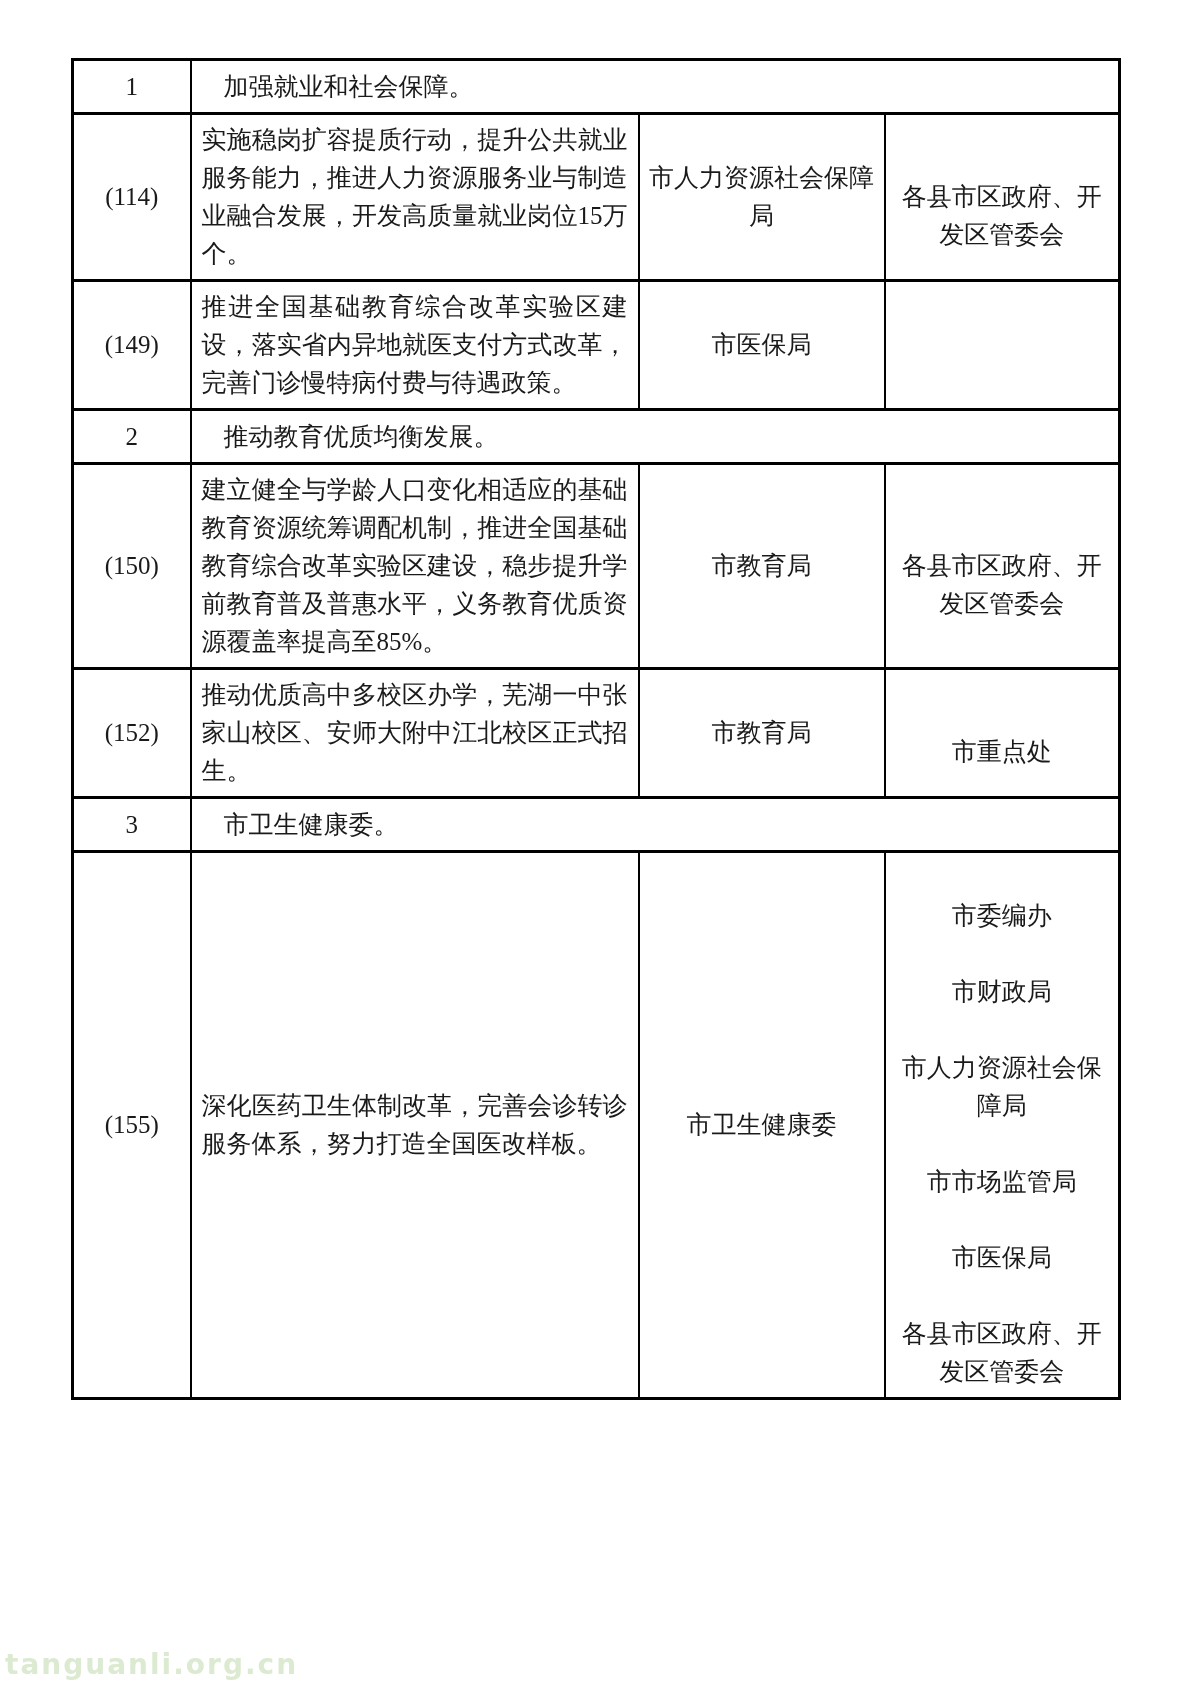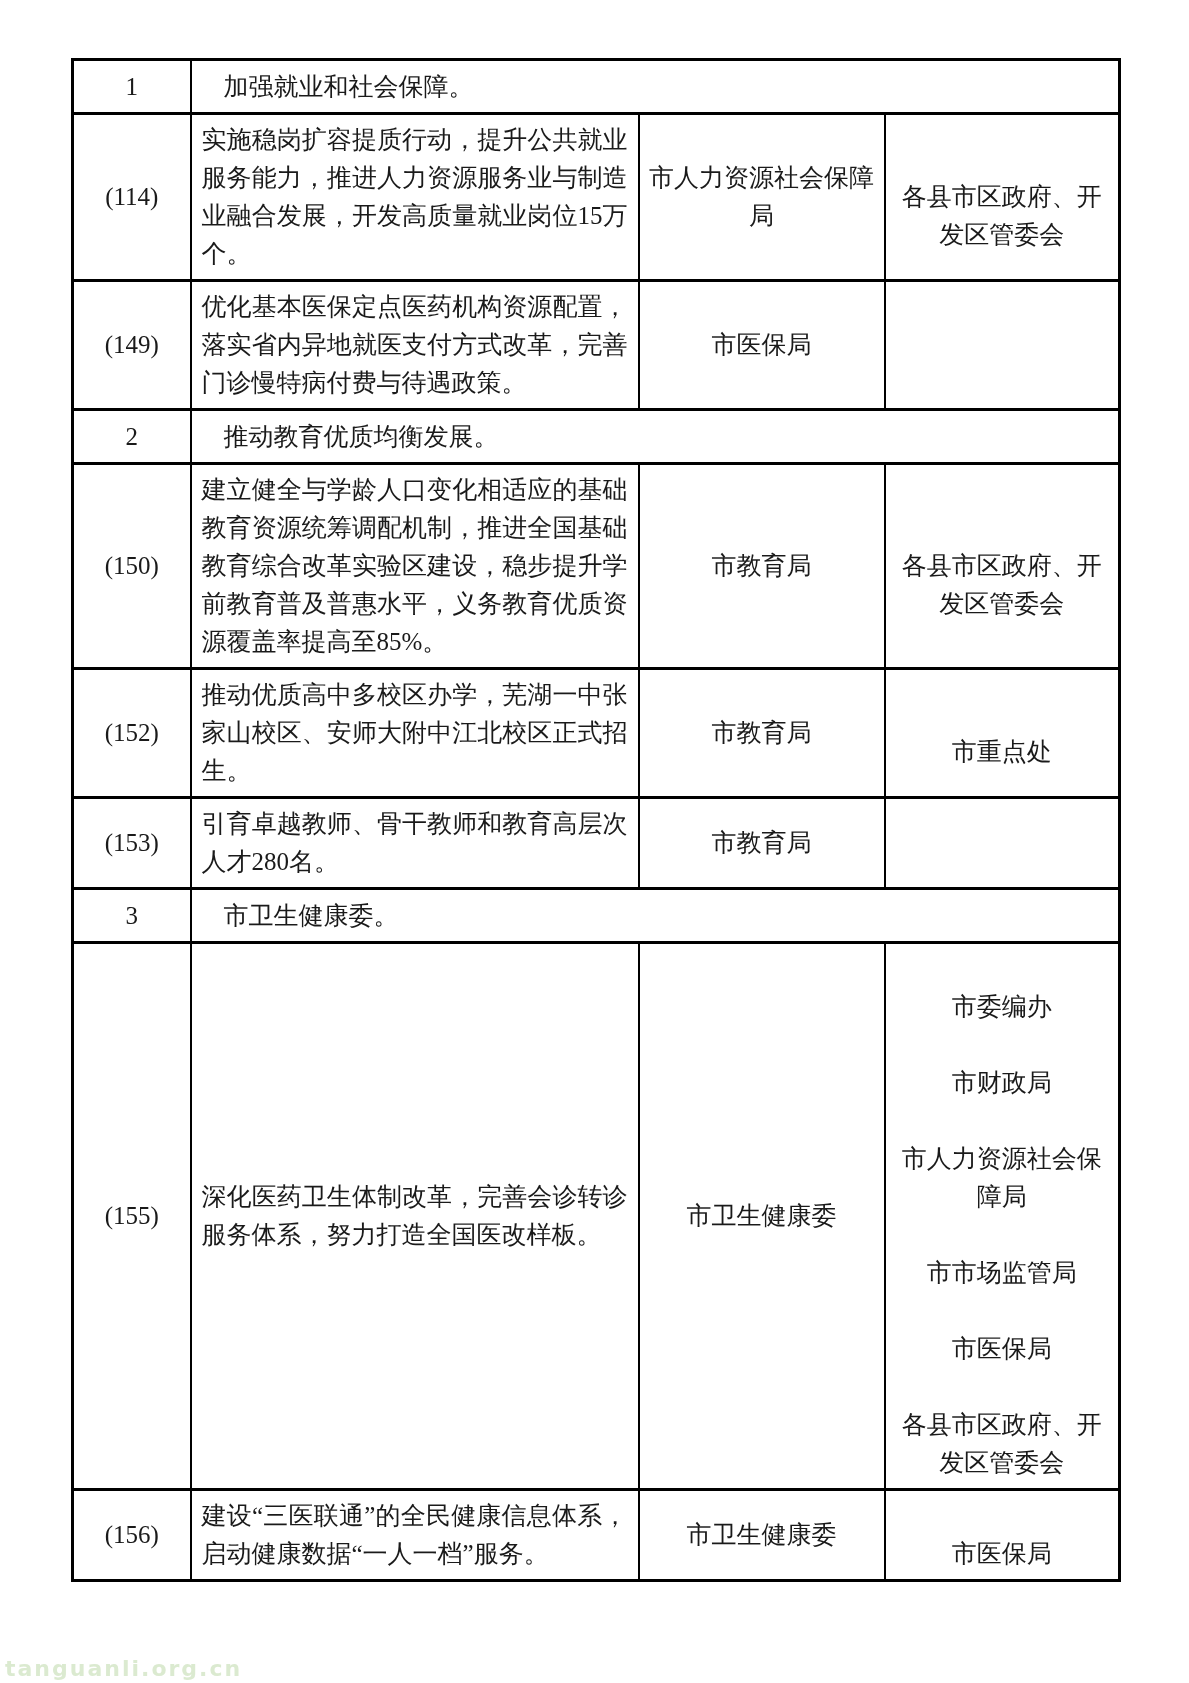--- a/index.html
+++ b/index.html
@@ -57,21 +57,21 @@
     text-align:center;
     margin-top:38px;
   }
   tr.group-row{height:54px;}
   #watermark{
     position:absolute;
     left:5px;
     bottom:2px;
     font-family:"DejaVu Sans","Liberation Sans",sans-serif;
     font-weight:bold;
-    font-size:22px;
+    font-size:28px;
     letter-spacing:2px;
   }
 </style>
 </head>
 <body>
 
 <div id="page" style="background: rgb(255, 255, 255); color: rgb(26, 26, 26);">
   <table class="doc">
     <colgroup>
       <col style="width:118px">
@@ -87,21 +87,21 @@
         <tr>
           <td class="c-no">(114)</td>
           <td class="c-task">实施稳岗扩容提质行动，提升公共就业服务能力，推进人力资源服务业与制造业融合发展，开发高质量就业岗位15万个。</td>
           <td class="c-lead">市人力资源社会保障局</td>
           <td class="c-support">
             <span class="unit">各县市区政府、开发区管委会</span>
           </td>
         </tr>
         <tr>
           <td class="c-no">(149)</td>
-          <td class="c-task">优化基本医保定点医药机构资源配置，落实省内异地就医支付方式改革，完善门诊慢特病付费与待遇政策。</td>
+          <td class="c-task">推进全国基础教育综合改革实验区建设，落实省内异地就医支付方式改革，完善门诊慢特病付费与待遇政策。</td>
           <td class="c-lead">市医保局</td>
           <td class="c-support"></td>
         </tr>
         <tr class="group-row">
           <td class="c-no">2</td>
           <td class="c-task group" colspan="3">推动教育优质均衡发展。</td>
         </tr>
         <tr>
           <td class="c-no">(150)</td>
           <td class="c-task">建立健全与学龄人口变化相适应的基础教育资源统筹调配机制，推进全国基础教育综合改革实验区建设，稳步提升学前教育普及普惠水平，义务教育优质资源覆盖率提高至85%。</td>
@@ -111,48 +111,34 @@
           </td>
         </tr>
         <tr>
           <td class="c-no">(152)</td>
           <td class="c-task">推动优质高中多校区办学，芜湖一中张家山校区、安师大附中江北校区正式招生。</td>
           <td class="c-lead">市教育局</td>
           <td class="c-support">
             <span class="unit">市重点处</span>
           </td>
         </tr>
-        <tr>
-          <td class="c-no">(153)</td>
-          <td class="c-task">引育卓越教师、骨干教师和教育高层次人才280名。</td>
-          <td class="c-lead">市教育局</td>
-          <td class="c-support"></td>
-        </tr>
         <tr class="group-row">
           <td class="c-no">3</td>
           <td class="c-task group" colspan="3">市卫生健康委。</td>
         </tr>
         <tr>
           <td class="c-no">(155)</td>
           <td class="c-task">深化医药卫生体制改革，完善会诊转诊服务体系，努力打造全国医改样板。</td>
           <td class="c-lead">市卫生健康委</td>
           <td class="c-support">
             <span class="unit">市委编办</span>
             <span class="unit">市财政局</span>
             <span class="unit">市人力资源社会保障局</span>
             <span class="unit">市市场监管局</span>
             <span class="unit">市医保局</span>
             <span class="unit">各县市区政府、开发区管委会</span>
           </td>
         </tr>
-        <tr>
-          <td class="c-no">(156)</td>
-          <td class="c-task">建设“三医联通”的全民健康信息体系，启动健康数据“一人一档”服务。</td>
-          <td class="c-lead">市卫生健康委</td>
-          <td class="c-support">
-            <span class="unit">市医保局</span>
-          </td>
-        </tr>
       </tbody>
   </table>
 
   <div id="watermark" style="color: rgb(219, 234, 208);">tanguanli.org.cn</div>
 </div>
 
 </body></html>

